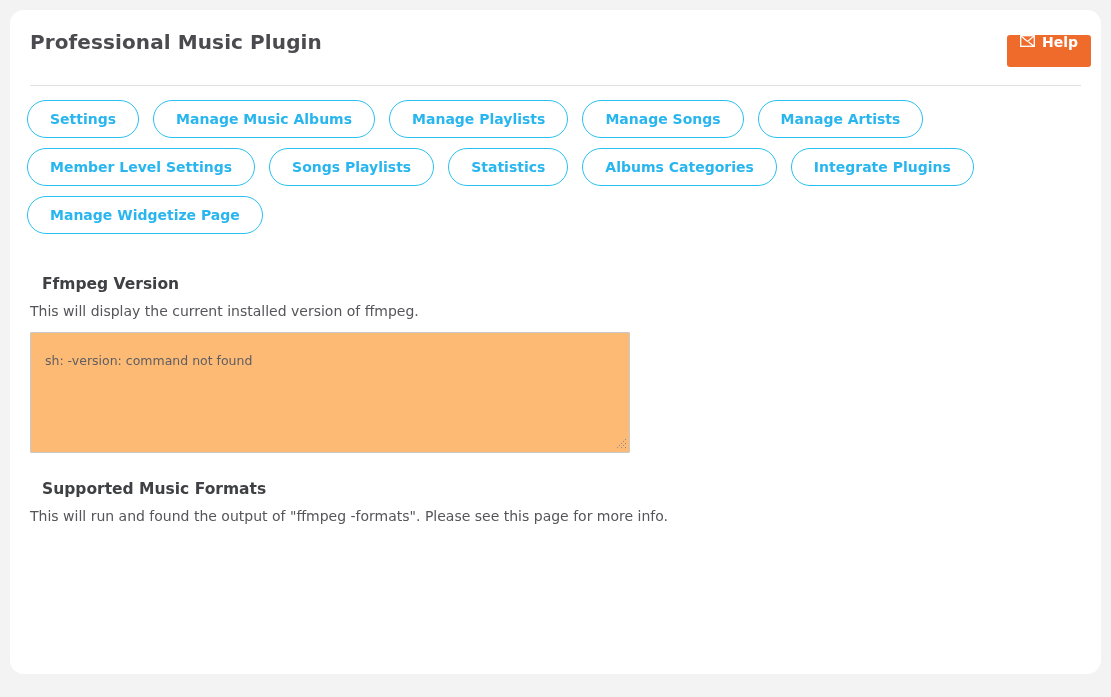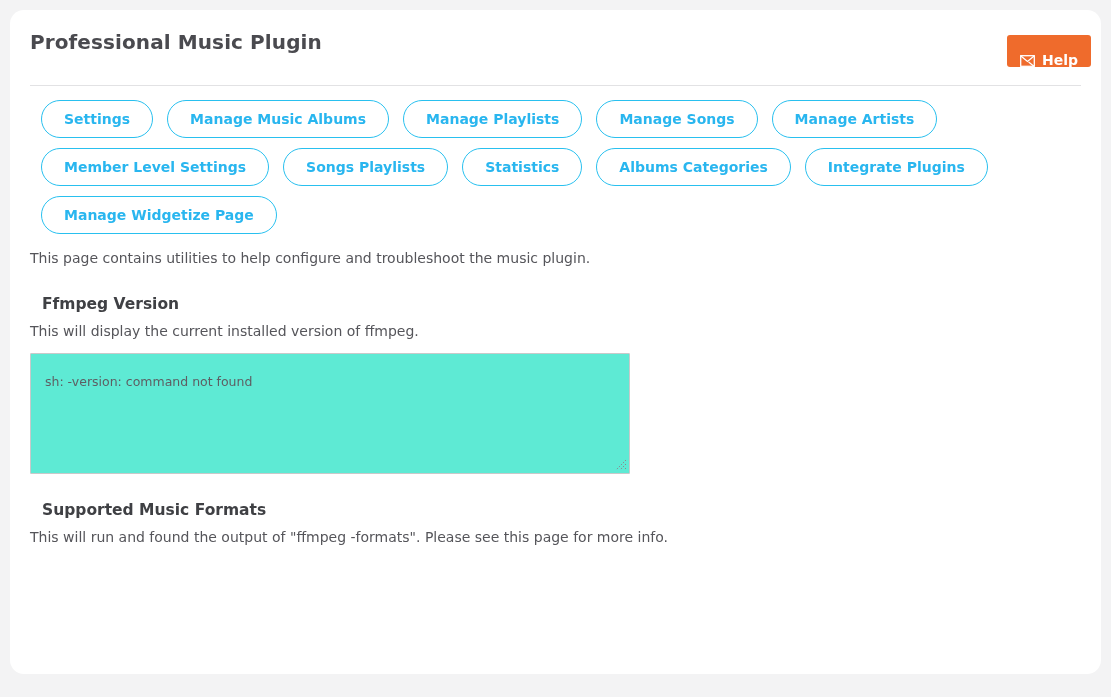--- a/index.html
+++ b/index.html
@@ -45,21 +45,21 @@
     position: absolute;
     right: 10px;
     top: 25px;
     background: #ef6b2c;
     color: #ffffff;
     border: none;
     border-radius: 3px;
     padding: 0 13px;
     height: 32px;
     display: inline-flex;
-    align-items: flex-end;
+    align-items: flex-start;
     gap: 7px;
     font-size: 14px;
     font-weight: bold;
     font-family: "DejaVu Sans", "Liberation Sans", sans-serif;
     cursor: pointer;
     line-height: 1;
   }
   .help-icon {
     display: inline-block;
     width: 15px;
@@ -73,21 +73,21 @@
     left: 20px;
     top: 75px;
     width: 1051px;
     height: 1px;
     background: #e2e2e4;
   }
 
   
   .tabs {
     position: absolute;
-    left: 31px;
+    left: 17px;
     top: 90px;
     width: 1055px;
     display: flex;
     flex-wrap: wrap;
     gap: 10px 14px;
   }
   .tab {
     display: inline-flex;
     align-items: center;
     justify-content: center;
@@ -136,21 +136,21 @@
   .section-desc {
     margin: 8px 0 11px 0;
     font-size: 14px;
     color: #55555a;
     line-height: 1.45;
   }
   .output-box {
     position: relative;
     width: 600px;
     border: 1px solid #c8c9ca;
-    background: #5eead4;
+    background: #fdba74;
     border-radius: 1px;
     padding: 18px 6px 14px 14px;
     font-family: "DejaVu Sans", "Liberation Sans", sans-serif;
     font-size: 12.5px;
     color: #5e5e63;
     line-height: 1.55;
     white-space: pre;
     overflow: hidden;
     resize: none;
   }
@@ -198,21 +198,20 @@
       <a class="tab" href="#">Manage Artists</a>
       <a class="tab" href="#">Member Level Settings</a>
       <a class="tab" href="#">Songs Playlists</a>
       <a class="tab" href="#">Statistics</a>
       <a class="tab" href="#">Albums Categories</a>
       <a class="tab" href="#">Integrate Plugins</a>
       <a class="tab" href="#">Manage Widgetize Page</a>
     </div>
 
   <div class="content">
-    <p class="intro-text">This page contains utilities to help configure and troubleshoot the music plugin.</p>
     <div id="sections-container">
         <div class="section">
           <h2 class="section-heading">Ffmpeg Version</h2>
           <p class="section-desc">This will display the current installed version of ffmpeg.</p>
           <div class="output-box tall-1"><span>sh: -version: command not found</span><span class="resize-grip"><svg width="12" height="12" viewBox="0 0 12 12" xmlns="http://www.w3.org/2000/svg">
                 <path d="M11 1 L1 11 M11 5 L5 11 M11 9 L9 11" stroke="#8a8a8f" stroke-width="1" stroke-dasharray="1.4 1.4" fill="none"></path>
               </svg></span></div>
         </div>
         <div class="section">
           <h2 class="section-heading">Supported Music Formats</h2>

